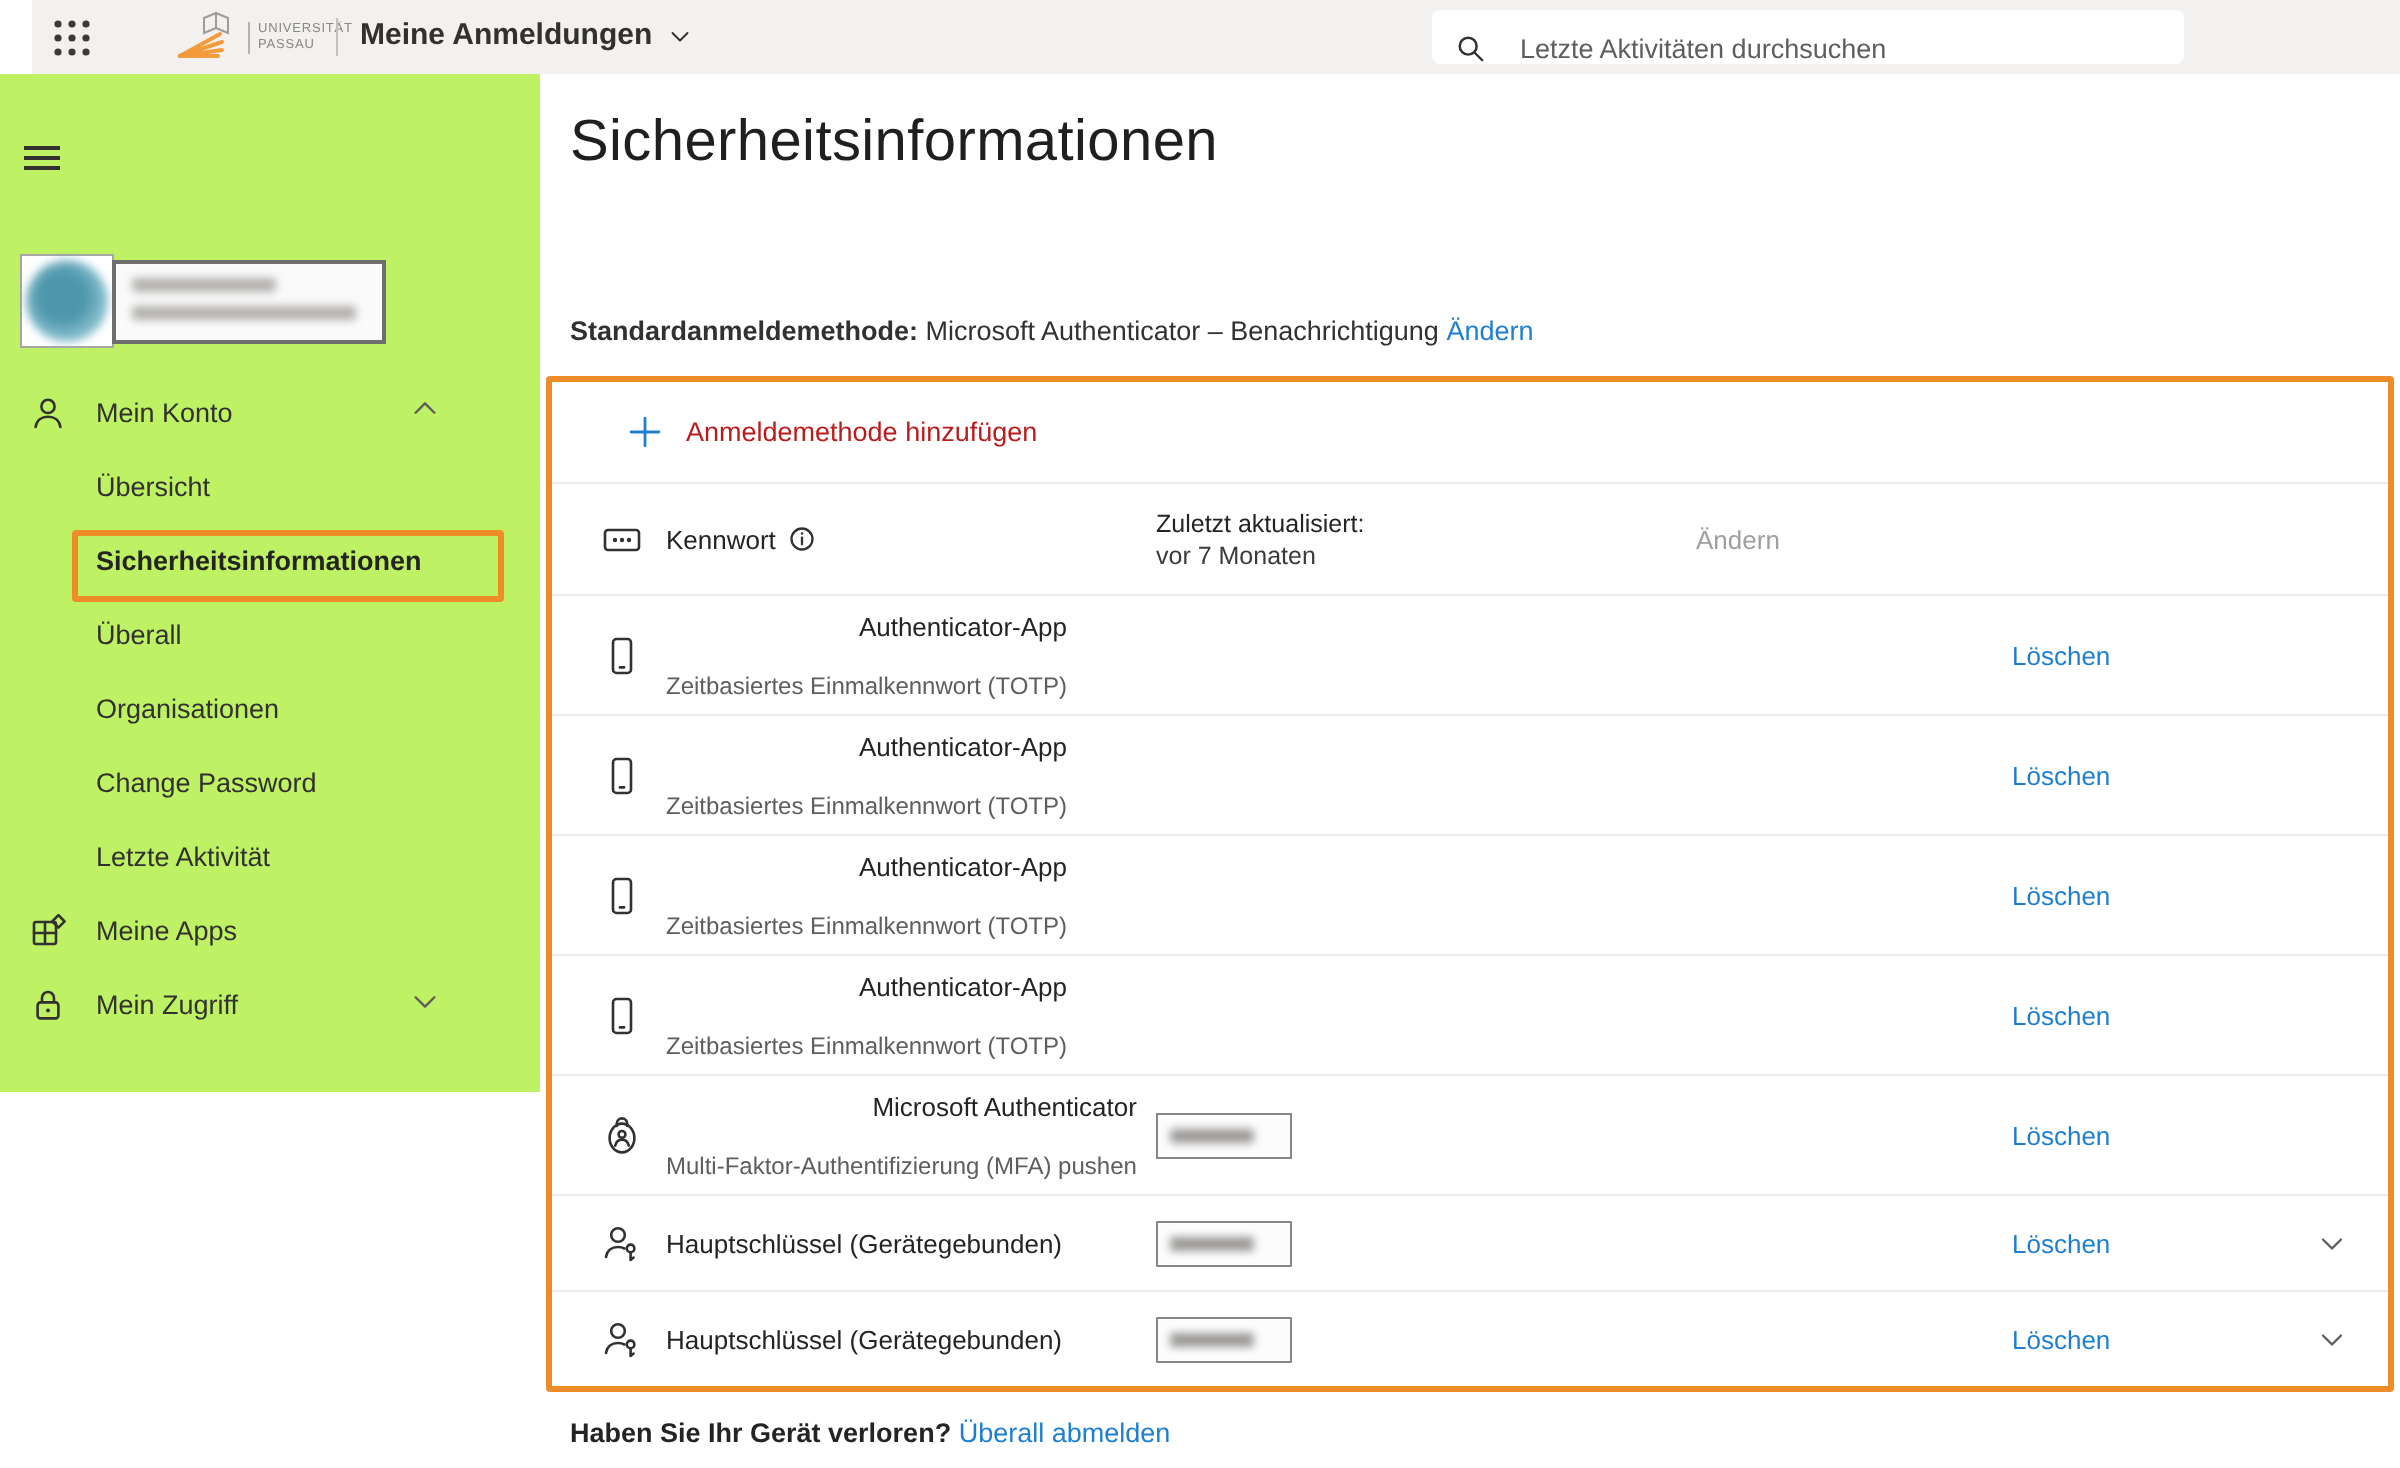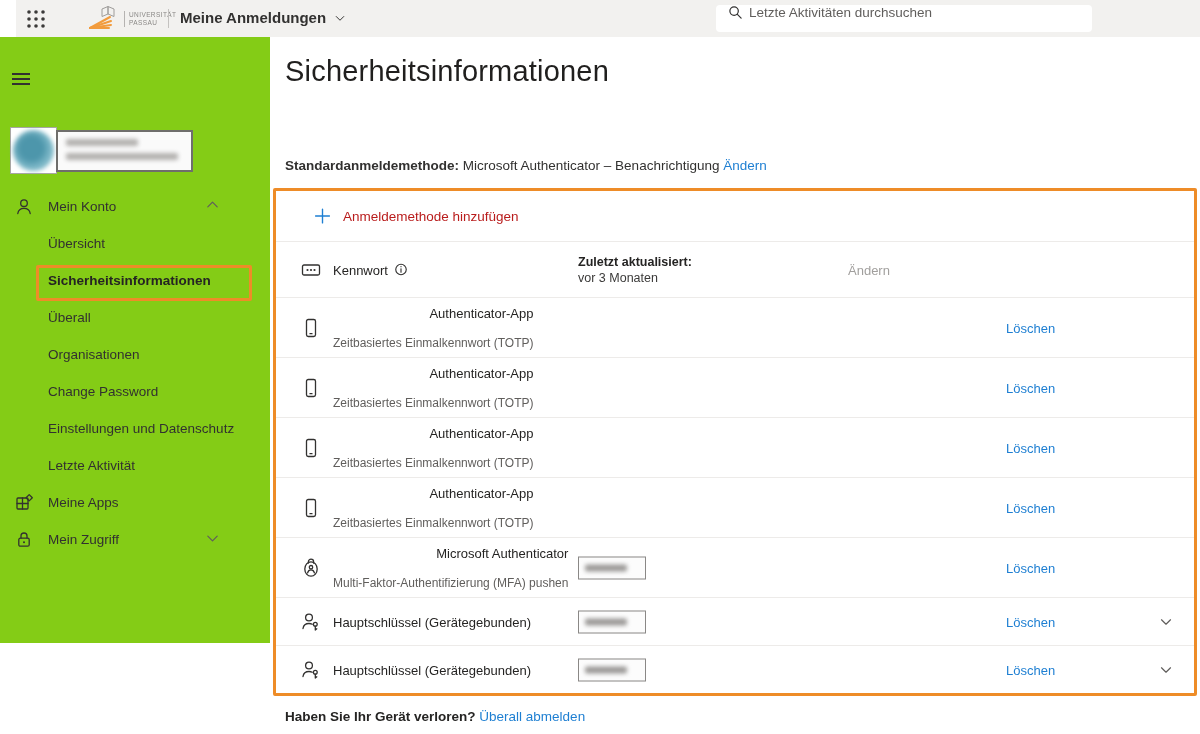--- a/index.html
+++ b/index.html
@@ -14,28 +14,28 @@
                 background:none; border:none; cursor:pointer; }
   .brand { position:absolute; left:70px; top:4px; height:29px; display:flex; align-items:center; }
   .brand-text { margin-left:4px; padding-left:4px; border-left:1px solid #b5b3b1;
                 font-size:6.5px; letter-spacing:.4px; color:#8a8886; line-height:8px;
                 text-transform:uppercase; }
   .tb-divider { position:absolute; left:152px; top:9px; width:1px; height:19px; background:#c4c2c0; }
   .tb-title { position:absolute; left:164px; top:9px; font-size:15px; font-weight:700; color:#323130;
               display:flex; align-items:center; gap:8px; cursor:pointer; background:none; border:none;
               font-family:inherit; }
   .search-wrap { position:absolute; left:700px; top:5px; width:376px; height:27px;
-                 background:#fff; border-radius:4px; display:flex; align-items:flex-start; }
+                 background:#fff; border-radius:4px; display:flex; align-items:flex-end;gap:11px; }
   .search-wrap svg { margin:0 6px 0 12px; flex:0 0 auto; }
   .search-input { border:none; outline:none; background:transparent; width:380px;
                   font-size:13.5px; color:#323130; font-family:inherit; }
   .search-input::placeholder { color:#605e5c; }
 
   
-  .sidebar { position:absolute; left:0; top:37px; width:270px; height:606px; background:#84cc16; }
+  .sidebar { position:absolute; left:0; top:37px; width:270px; height:509px; background:#bef264; }
   .hamburger { position:absolute; left:12px; top:33px; width:22px; height:18px;
                background:none; border:none; cursor:pointer; }
   .hamburger span { display:block; width:18px; height:2px; background:#323130; margin:3px 0; }
   .profile { position:absolute; left:10px; top:90px; width:230px; height:48px; cursor:pointer; }
   .avatar-box { position:absolute; left:0; top:0; width:47px; height:47px;
                 border:1.5px solid #a8a6a4; background:#fff; padding:2px; }
   .avatar-img { width:100%; height:100%; border-radius:50%;
                 background:radial-gradient(circle at 45% 45%, #4d96ab 0 35%, #7db8c8 60%, #a9d0da 100%);
                 filter:blur(2px); }
   .name-box { position:absolute; left:46px; top:3px; width:137px; height:42px;
@@ -70,21 +70,21 @@
   .mrow.h56 { height:56px; }
   .mrow.h60 { height:60px; }
   .mrow.h48 { height:48px; }
   .add-inner { position:absolute; left:38px; top:50%; transform:translateY(-50%);
                display:flex; align-items:center; gap:12px; font-size:13.5px; color:#b91c1c; }
   .mi { position:absolute; left:24px; top:50%; transform:translateY(-50%); width:22px; height:22px; }
   .mtext { position:absolute; left:57px; top:50%; transform:translateY(-50%); }
   .mname { font-size:13px; color:#252423; display:flex; align-items:center; gap:6px;justify-content:flex-end; }
   .msub  { font-size:12px; color:#605e5c; margin-top:15px; }
   .mdetail { position:absolute; left:302px; top:50%; transform:translateY(-50%); font-size:12.5px; }
-  .mdetail .d1 { color:#252423;font-weight:bold; }
+  .mdetail .d1 { color:#252423; }
   .mdetail .d2 { color:#3b3a39; margin-top:2px; }
   .redact-box { position:absolute; left:302px; top:50%; transform:translateY(-50%);
                 width:68px; height:23px; border:1px solid #8a8886; background:#fcfcfc;
                 display:flex; align-items:center; padding-left:6px; }
   .redact-box .rbar { width:42px; height:7px; background:#9b9997; }
   .maction { position:absolute; left:730px; top:50%; transform:translateY(-50%); font-size:13px; }
   .maction.disabled { left:572px; color:#a19f9d; cursor:default; }
   .mchev { position:absolute; left:881px; top:50%; transform:translateY(-50%); width:18px; height:18px; cursor:pointer; }
 
   .lost-line { position:absolute; left:15px; top:672px; font-size:13.5px; color:#252423; }
@@ -199,25 +199,20 @@
     <span class="nav-label">Organisationen</span>
 
   </div>
         <div class="nav-item">
 
     <span class="nav-label">Change Password</span>
 
   </div>
         <div class="nav-item">
 
-    <span class="nav-label">Einstellungen und Datenschutz</span>
-
-  </div>
-        <div class="nav-item">
-
     <span class="nav-label">Letzte Aktivität</span>
 
   </div>
         <div class="nav-item">
     <span class="nav-icon"><svg class="icon" width="20" height="20" viewBox="0 0 20 20">
               <rect x="3" y="5" width="11" height="11" rx="1"></rect>
               <line x1="8.5" y1="5" x2="8.5" y2="16"></line>
               <line x1="3" y1="10.5" x2="14" y2="10.5"></line>
               <rect x="13" y="2.5" width="4.4" height="4.4" transform="rotate(45 15.2 4.7)"></rect>
             </svg></span>
@@ -269,21 +264,21 @@
         <svg class="icon info" width="14" height="14" viewBox="0 0 16 16">
           <circle cx="8" cy="8" r="6"></circle>
                 <line x1="8" y1="7.2" x2="8" y2="11"></line>
                 <circle cx="8" cy="4.8" r="0.7" fill="#323130" stroke="none"></circle>
         </svg>
       </div>
 
     </div>
     <div class="mdetail">
       <div class="d1">Zuletzt aktualisiert:</div>
-            <div class="d2">vor 3 Monaten</div>
+            <div class="d2">vor 7 Monaten</div>
     </div>
 
     <a class="maction disabled">Ändern</a>
 
   </div>
         <div class="mrow h60">
     <span class="mi"><svg class="icon" width="22" height="22" viewBox="0 0 22 22">
               <rect x="6.5" y="2.5" width="9" height="17" rx="1.8"></rect>
               <line x1="10" y1="16.7" x2="12" y2="16.7"></line>
             </svg></span>

